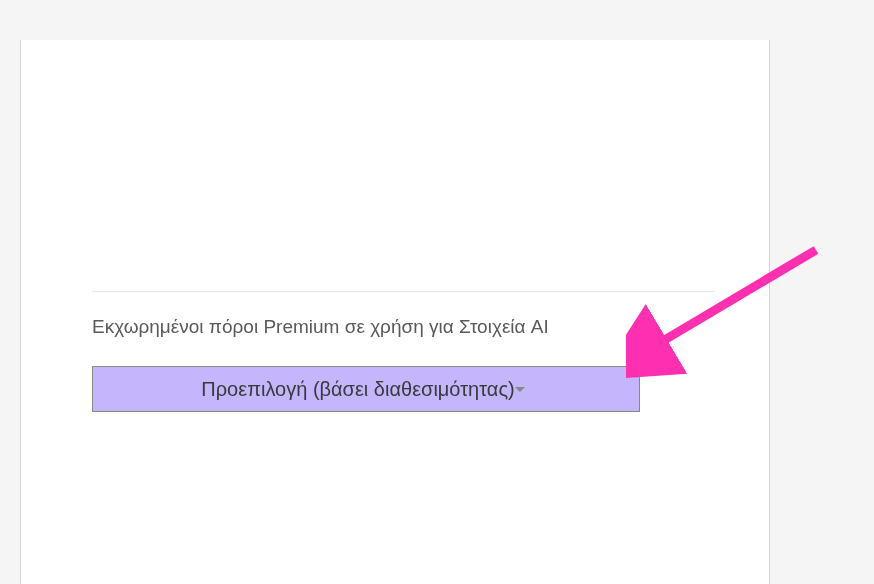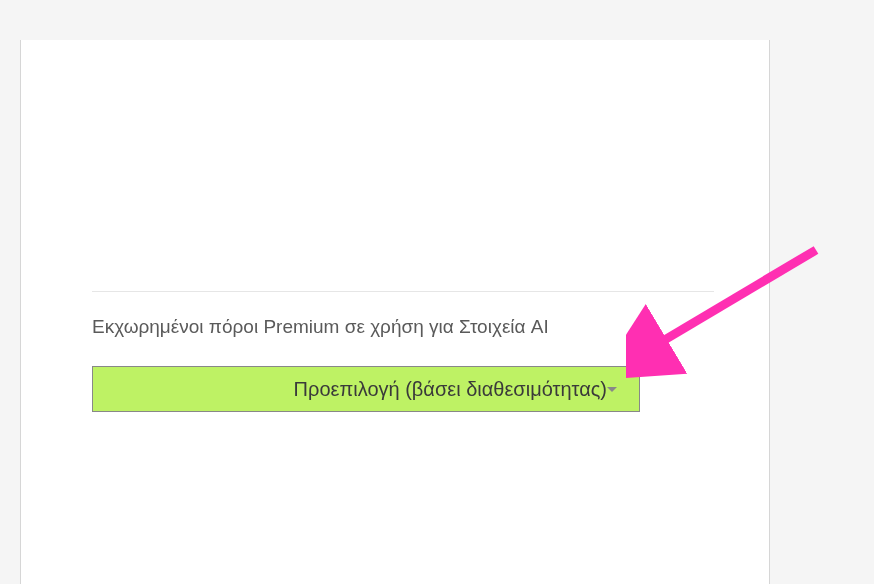--- a/index.html
+++ b/index.html
@@ -38,25 +38,25 @@
       color: #5a5a5a;
       font-weight: 400;
     }
     .dropdown {
       position: absolute;
       top: 326px;
       left: 71px;
       width: 548px;
       height: 46px;
       border: 1px solid #888888;
-      background: #bef264;
+      background: #c4b5fd;
       display: flex;
       align-items: center;
-      justify-content: flex-end;
-      padding: 0 16px;
+      justify-content: center;
+      padding: 0 28px;
       cursor: pointer;
     }
     .dropdown-value {
       font-size: 20px;
       color: #3a3a3a;
       font-weight: 400;
     }
     .chevron {
       width: 0;
       height: 0;

